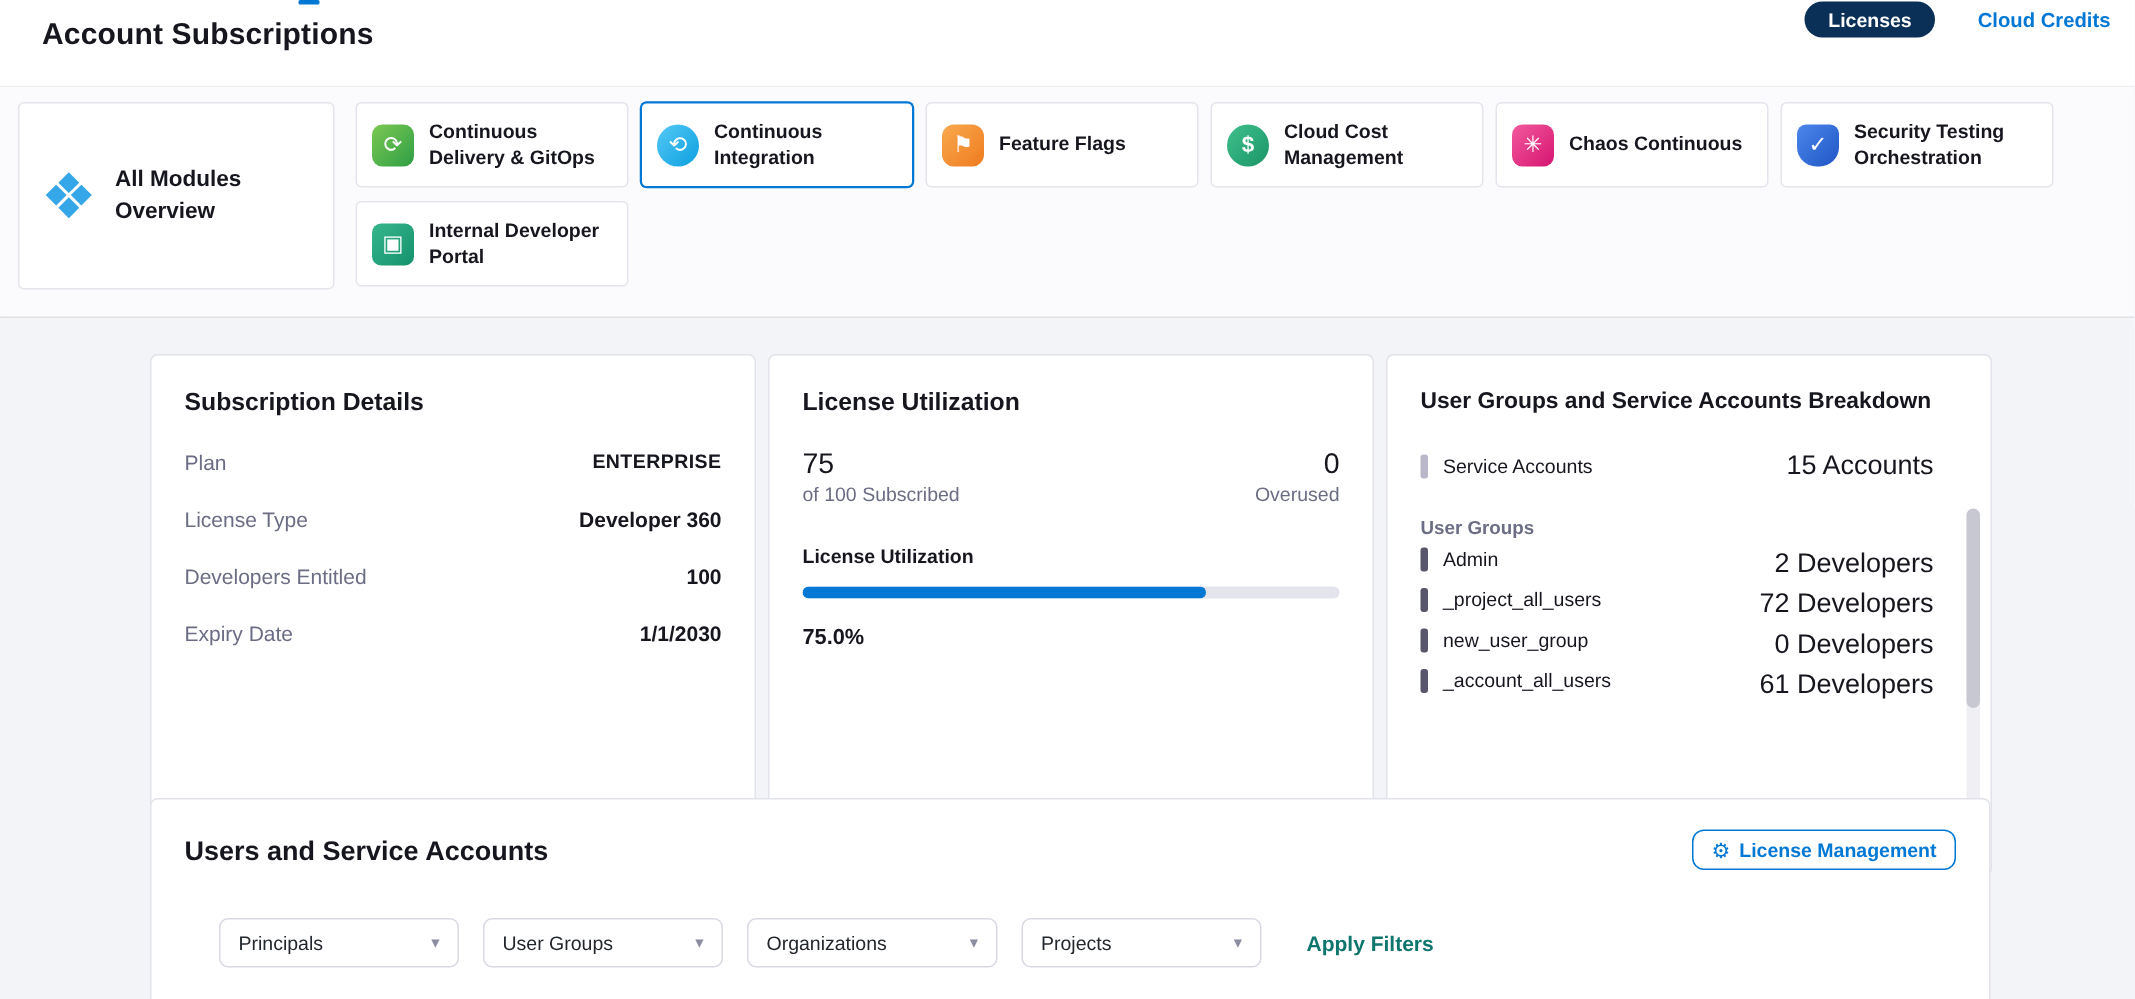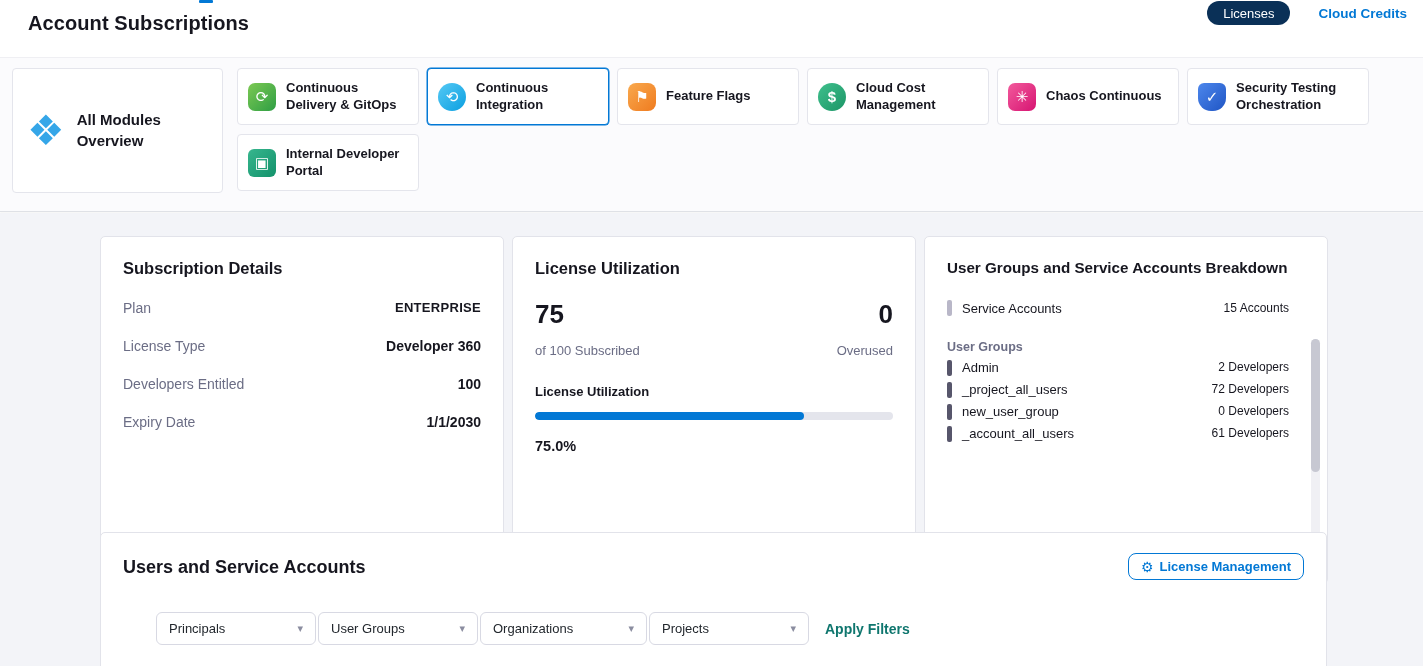--- a/index.html
+++ b/index.html
@@ -4,21 +4,21 @@
 <style>
   *{box-sizing:border-box;margin:0;padding:0}
   html,body{width:1423px;height:666px;overflow:hidden}
   body{font-family:"Liberation Sans","DejaVu Sans",sans-serif;background:#fff;color:#1c1c28;position:relative}
 
   
   .header{position:absolute;top:0;left:0;width:100%;height:57px;background:#fff;z-index:3}
   .breadcrumb-frag{position:absolute;left:199px;top:0;width:14px;height:3px;background:#0278d5;border-radius:1px}
   .page-title{position:absolute;left:28px;top:12px;font-size:20px;font-weight:700;color:#16161f;letter-spacing:.1px}
   .header-right{position:absolute;right:16px;top:0;height:26px;display:flex;align-items:center;gap:28px}
-  .pill{background:#0a3057;color:#fff;border:none;border-radius:14px;height:24px;padding:0 16px;font-size:13px;font-weight:400;font-family:inherit;cursor:pointer}
+  .pill{background:#0a3057;color:#fff;border:none;border-radius:14px;height:24px;padding:0 16px;font-size:13px;font-weight:700;font-family:inherit;cursor:pointer}
   .text-link{color:#0278d5;font-size:13.5px;font-weight:700;text-decoration:none;cursor:pointer}
 
   
   .band{position:absolute;top:57px;left:0;width:100%;height:155px;background:#fbfbfd;border-top:1px solid #efeff3;border-bottom:1px solid #dfe1e6;box-shadow:0 1px 2px rgba(0,0,0,.05)}
   .band-inner{display:flex;align-items:flex-start;padding:10px 12px}
   .overview-card{width:211px;height:125px;background:#fff;border:1px solid #e4e5ec;border-radius:4px;display:flex;align-items:center;gap:12px;padding:0 14px;margin-right:14px;cursor:pointer}
   .ov-icon{font-size:42px;line-height:1;color:#35a6e8;flex:none}
   .ov-label{font-size:15px;font-weight:700;line-height:1.35;width:92px;color:#16161f}
   .module-cards{display:flex;flex-wrap:wrap;gap:9px 8px;width:1140px}
   .mcard{width:182px;height:57px;background:#fff;border:1px solid #e4e5ec;border-radius:4px;display:flex;align-items:center;gap:10px;padding:0 10px;cursor:pointer}
@@ -43,45 +43,45 @@
 
   
   .srow{display:flex;justify-content:space-between;align-items:flex-start;margin-top:22px;font-size:14px}
   .srow .lbl{color:#6b6d85}
   .srow .val{font-weight:700;color:#16161f}
   .srow .val.caps{font-size:13px;letter-spacing:.3px}
 
   
   .lu-top{display:flex;justify-content:space-between;margin-top:22px}
   .lu-right{text-align:right}
-  .big-num{font-size:26px;font-weight:700;color:#16161f;line-height:1.1}
-  .cap{font-size:13px;color:#6b6d85;margin-top:14px}
+  .big-num{font-size:19px;font-weight:400;color:#16161f;line-height:1.1}
+  .cap{font-size:13px;color:#6b6d85;margin-top:1px}
   .bar-label{margin-top:26px;font-size:13px;font-weight:700;color:#16161f}
   .track{margin-top:13px;height:8px;border-radius:4px;background:#e4e5ec;overflow:hidden}
   .fill{height:100%;border-radius:4px;background:#0278d5;width:0}
   .pct{margin-top:18px;font-size:14.5px;font-weight:700;color:#16161f}
 
   
   .sa-row{display:flex;align-items:center;margin-top:24px;font-size:13px;padding-right:16px}
   .bar-ico{width:5px;height:16px;border-radius:2px;margin-right:10px;flex:none}
   .bar-ico.light{background:#b9b7c8}
   .bar-ico.dark{background:#57566b}
   .row-name{flex:1;color:#16161f}
-  .row-count{font-size:12px;color:#16161f}
+  .row-count{font-size:18px;color:#16161f}
   .ug-label{margin-top:24px;font-size:12.5px;font-weight:700;color:#6b6d85}
   .g-row{display:flex;align-items:flex-start;margin-top:6px;font-size:13px;padding-right:16px}
   .scrollbar{position:absolute;right:7px;top:102px;bottom:14px;width:9px;background:#f0f0f4;border-radius:5px}
   .scroll-thumb{position:absolute;top:0;left:0;width:100%;height:58%;background:#c7c8d2;border-radius:5px;cursor:pointer}
 
   
   .users-card{position:absolute;top:319px;left:100px;width:1227px;height:170px;background:#fff;border:1px solid #e2e3ea;border-radius:5px;padding:24px 22px}
   .users-title{font-size:18px;font-weight:700;color:#16161f}
   .lm-btn{position:absolute;top:20px;right:22px;display:flex;align-items:center;gap:6px;height:27px;padding:0 12px;border:1px solid #0278d5;border-radius:8px;color:#0278d5;font-size:13px;font-weight:600;background:#fff;font-family:inherit;cursor:pointer}
   .gear{font-size:14px;line-height:1}
-  .filters{margin-top:34px;margin-left:33px;display:flex;align-items:center;gap:2px}
+  .filters{margin-top:34px;margin-left:23px;display:flex;align-items:center;gap:16px}
   .select{width:160px;height:33px;border:1px solid #d8d9e3;border-radius:6px;background:#fff;display:flex;align-items:center;justify-content:space-between;padding:0 12px;font-size:13px;color:#22272d;cursor:pointer}
   .select.w150{width:167px}
   .chev{color:#8b8da0;font-size:11px}
   .apply{margin-left:14px;font-size:14px;font-weight:700;color:#0f766e;cursor:pointer}
 </style>
 </head>
 <body>
 
 <div class="header">
   <div class="breadcrumb-frag"></div>

